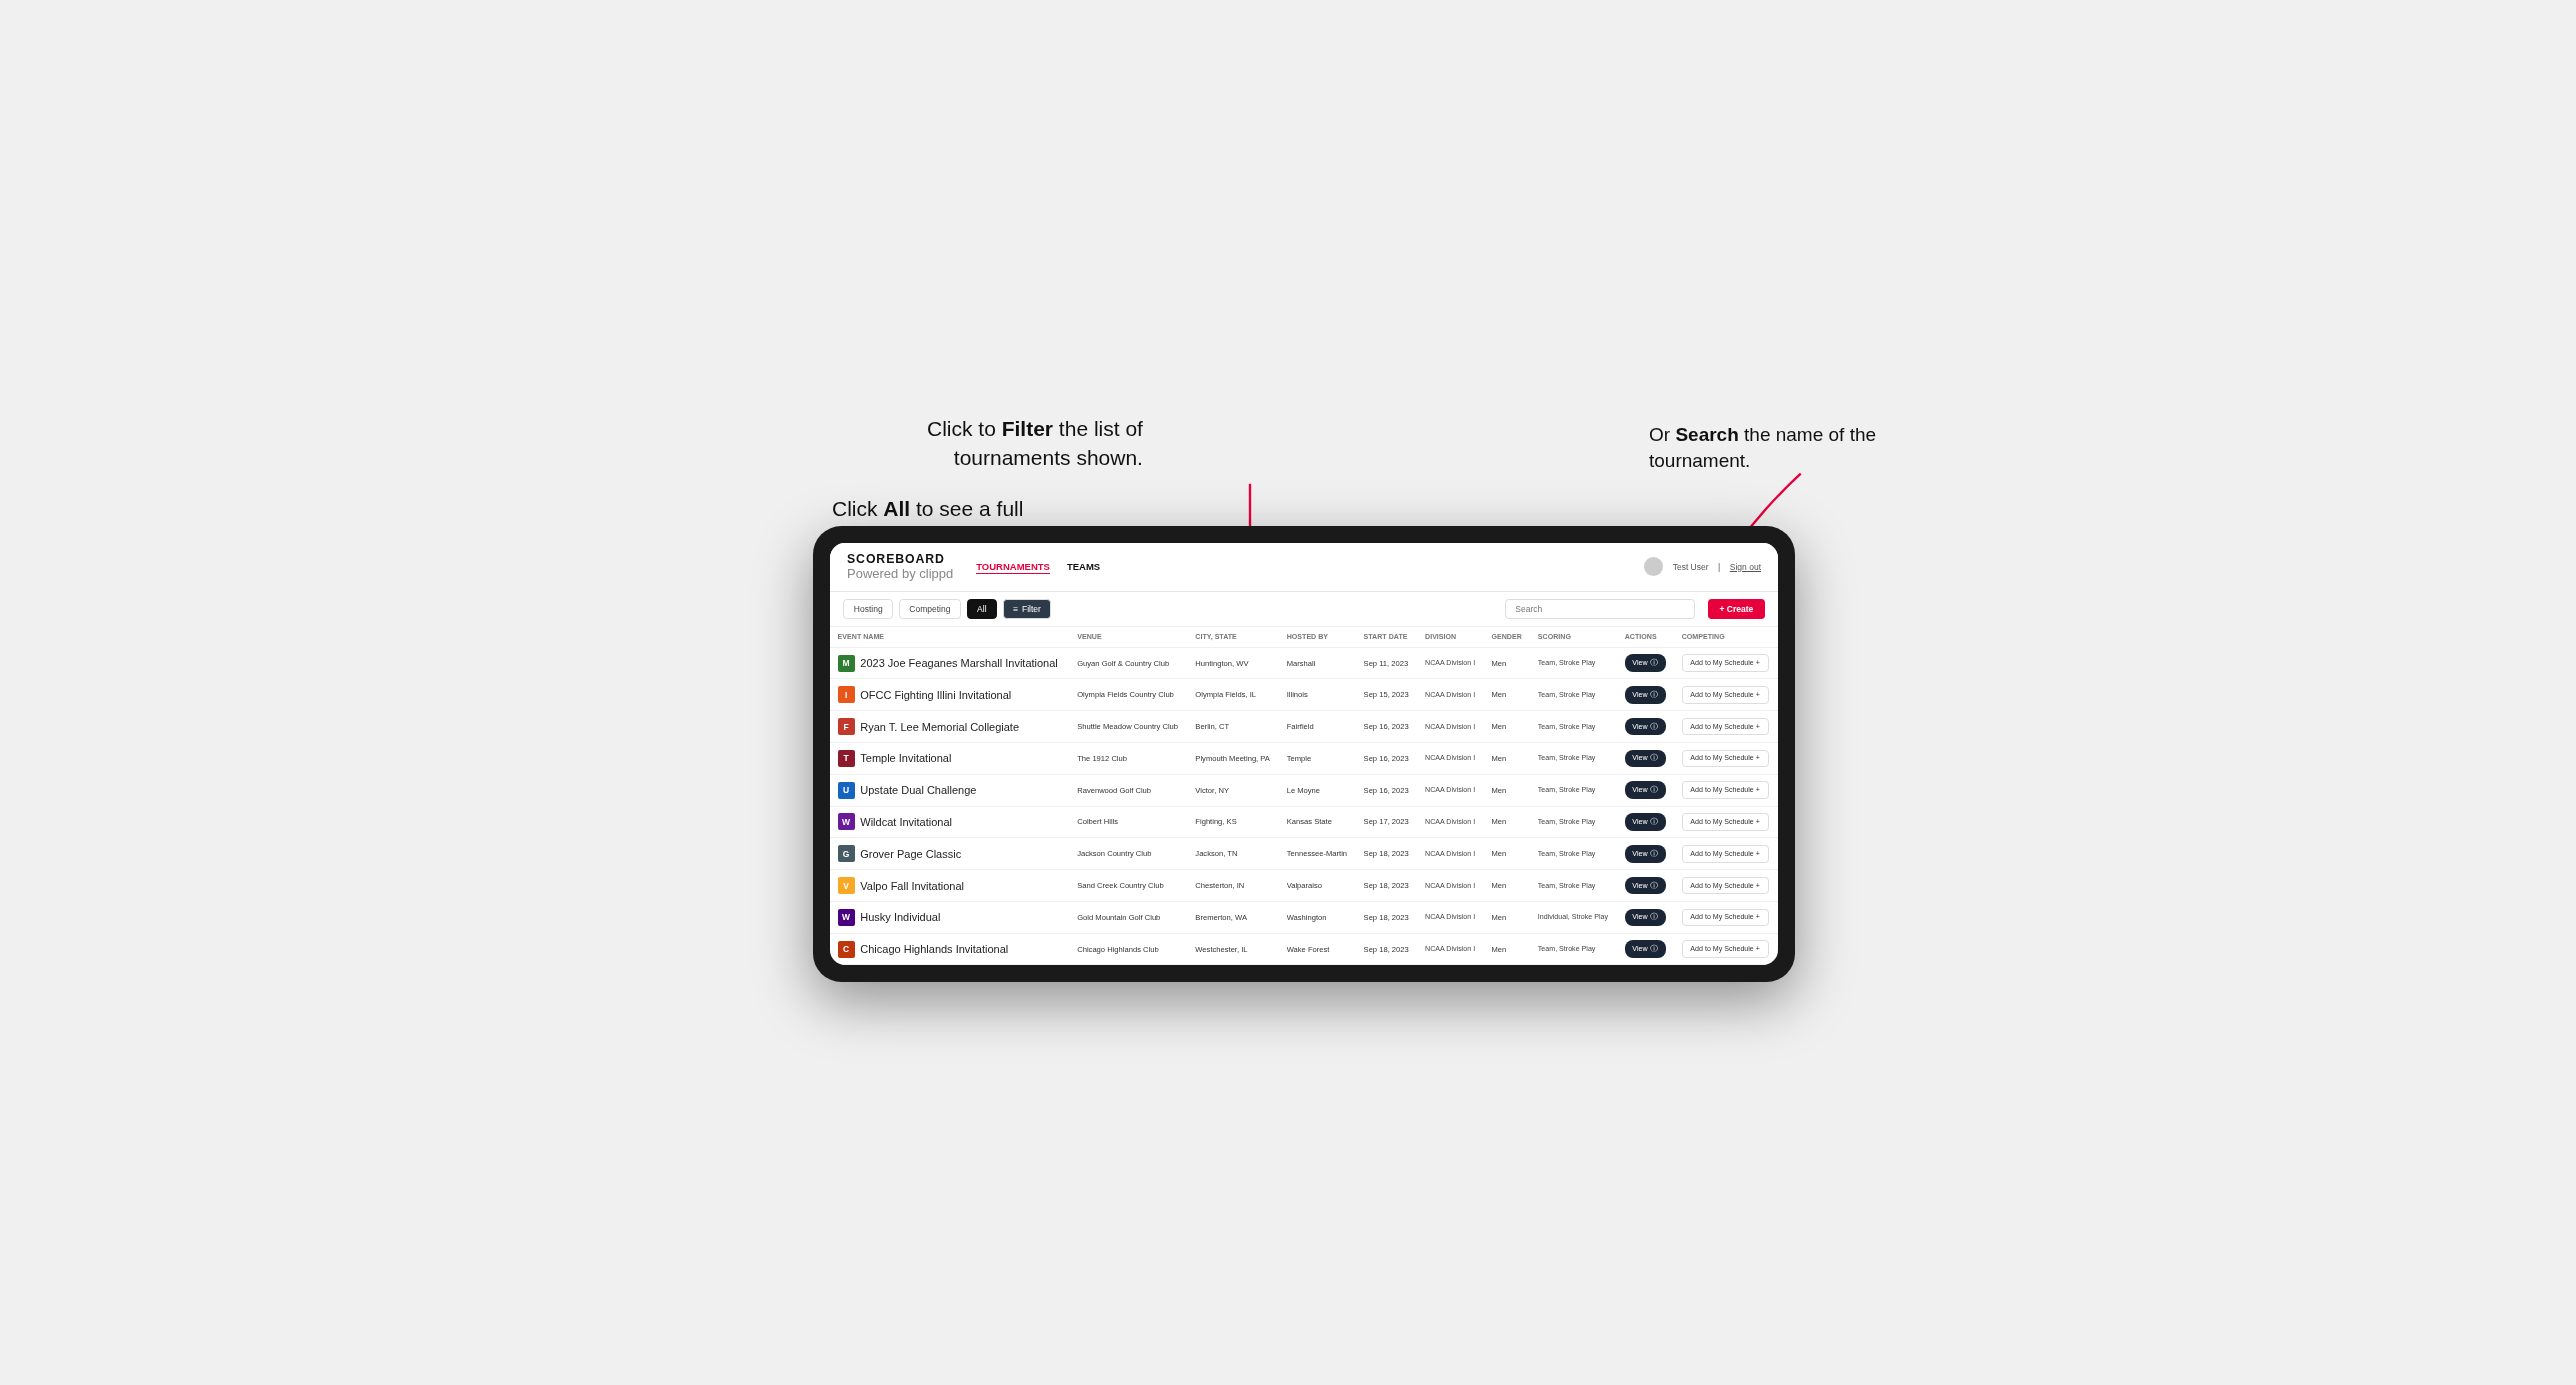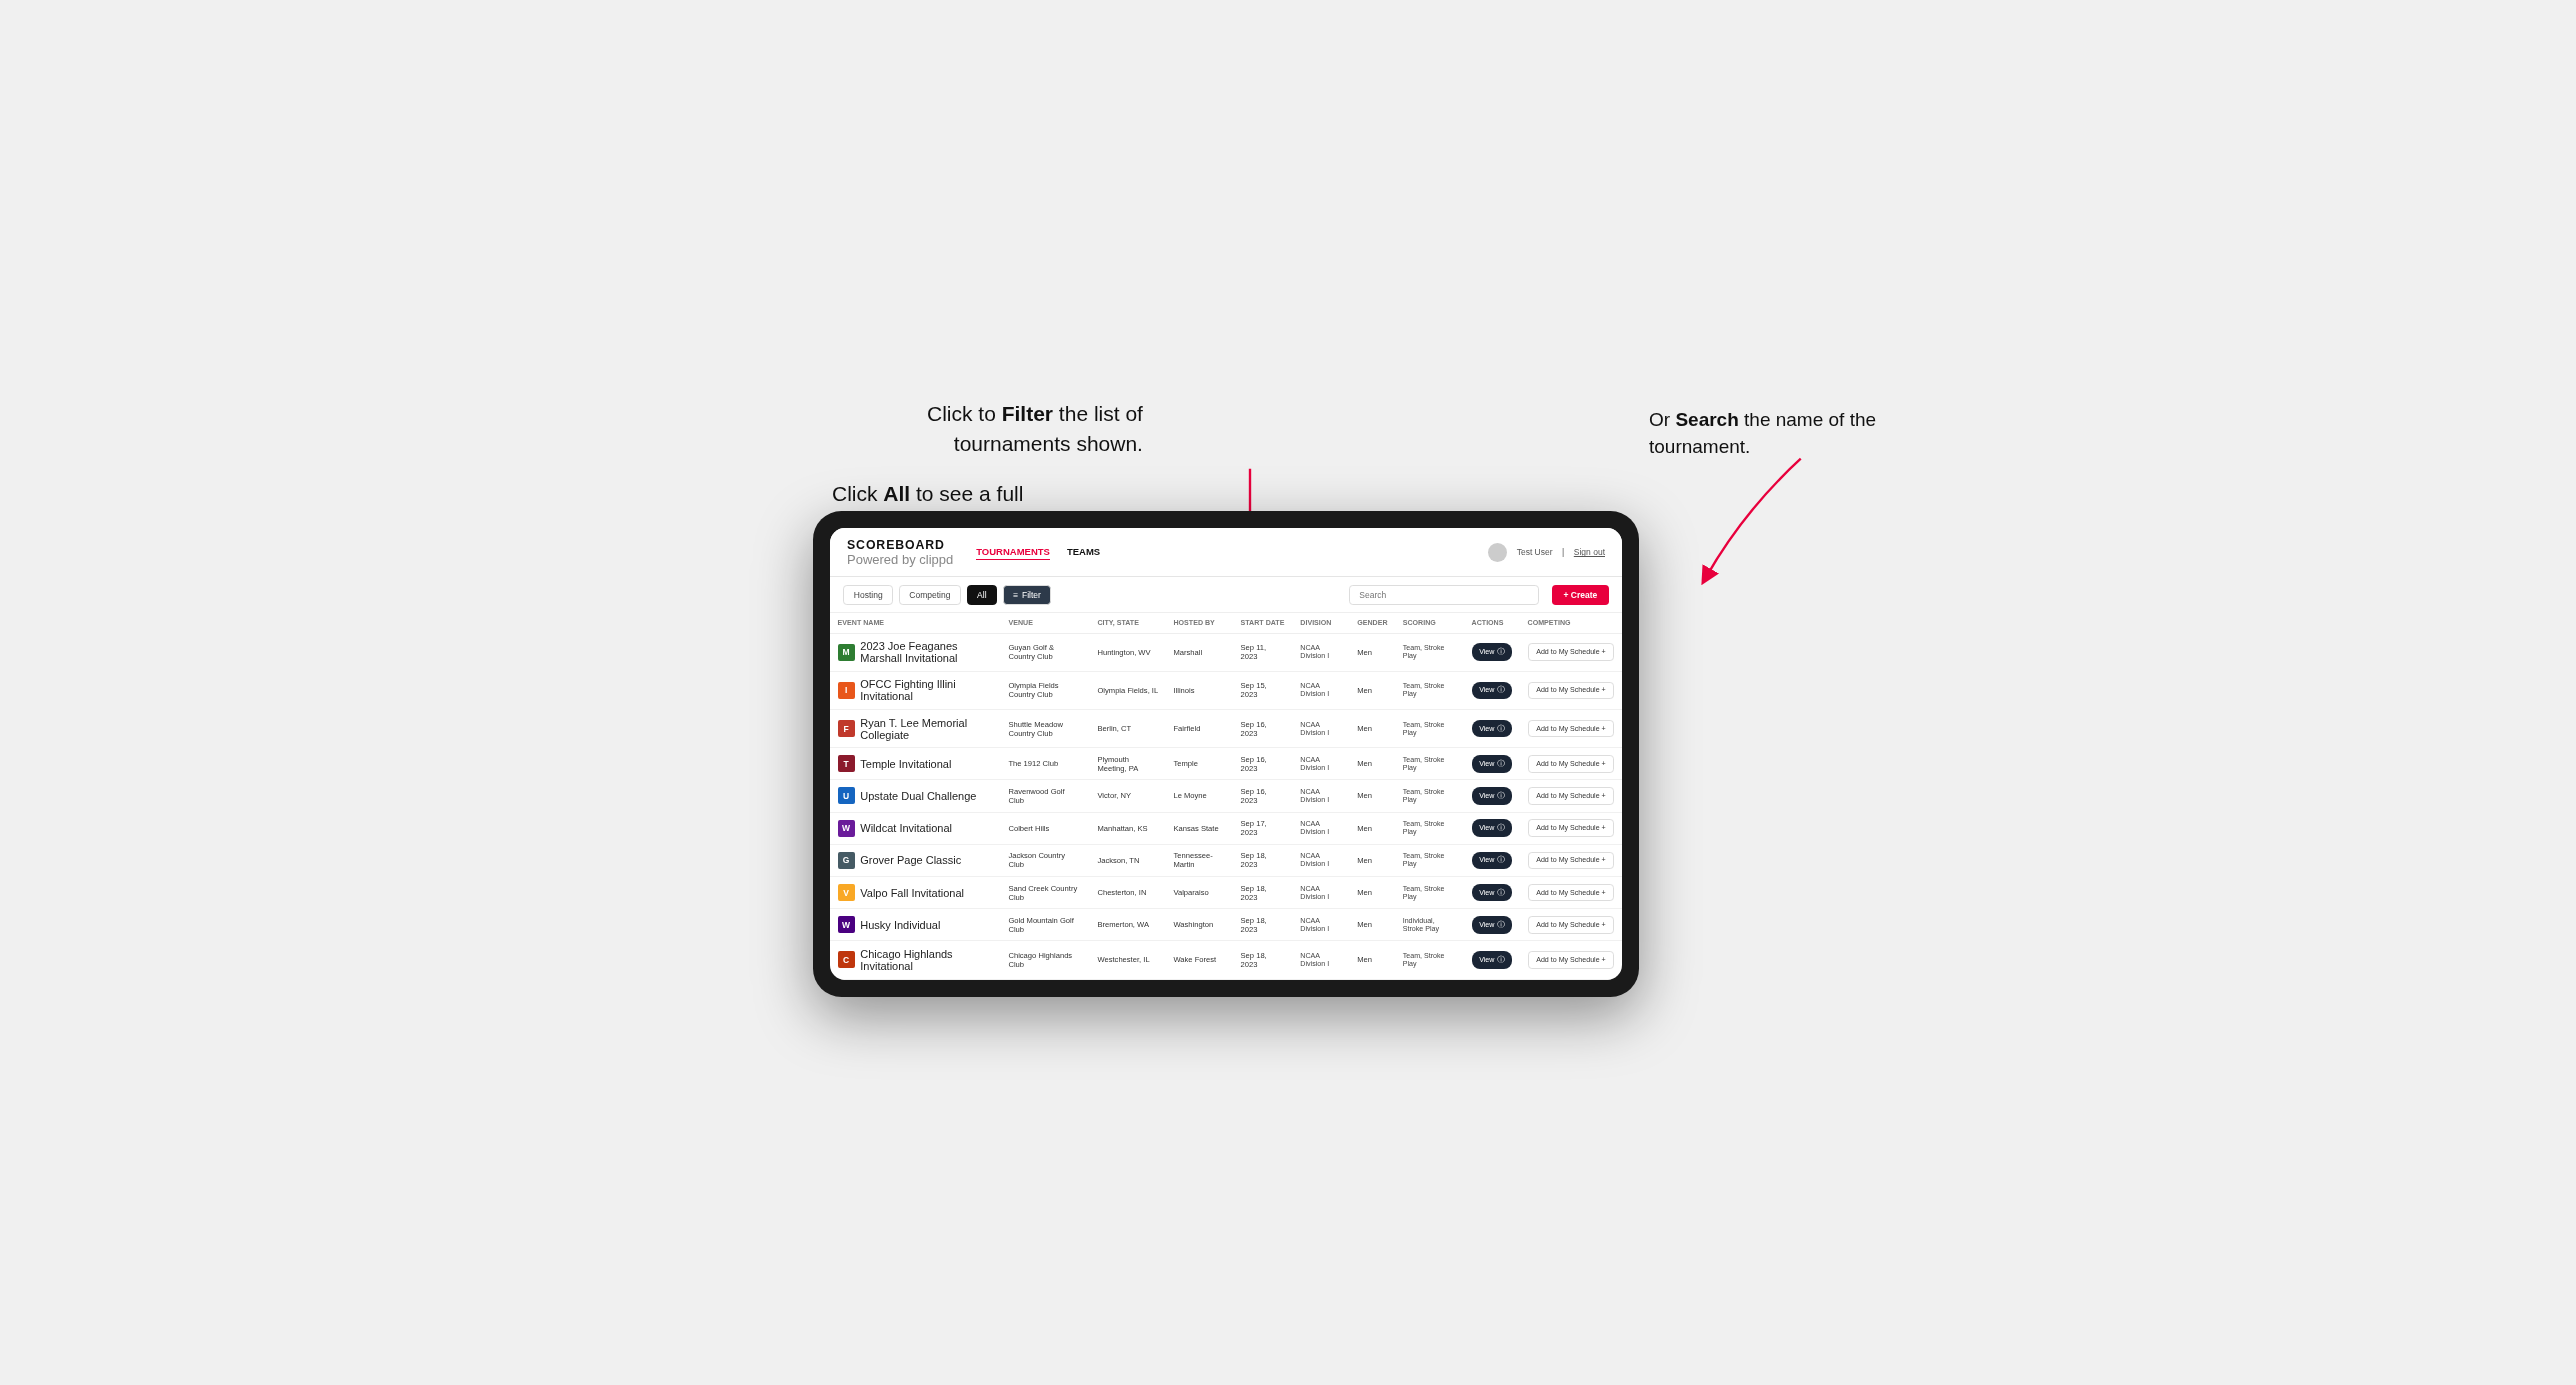--- a/index.html
+++ b/index.html
@@ -32,21 +32,21 @@
       position: absolute;
       pointer-events: none;
     }
 
     
     .tablet-frame {
       background: #1a1a1a;
       border-radius: 28.5px;
       padding: 17px;
       box-shadow: 0 19px 57px rgba(0,0,0,0.4);
-      width: 826px;
+      width: 982px;
       margin-top: 76px;
       position: relative;
     }
     .tablet-screen {
       background: #fff;
       border-radius: 15px;
       overflow: hidden;
     }
 
     
@@ -452,21 +452,21 @@
     </td>
   </tr>
               <tr>
     <td>
       <div class="event-name-cell">
         <div class="team-logo" style="background:#6a1b9a; color:#fff;">W</div>
         <span class="event-name-text">Wildcat Invitational</span>
       </div>
     </td>
     <td>Colbert Hills</td>
-    <td>Manhattan, KS</td>
+    <td>Fighting, KS</td>
     <td>Kansas State</td>
     <td>Sep 17, 2023</td>
     <td class="division-cell">NCAA Division I</td>
     <td>Men</td>
     <td class="scoring-cell">Team, Stroke Play</td>
     <td>
       <button class="view-btn">
         View <span style="font-size:7.6px;">ⓘ</span>
       </button>
     </td>

